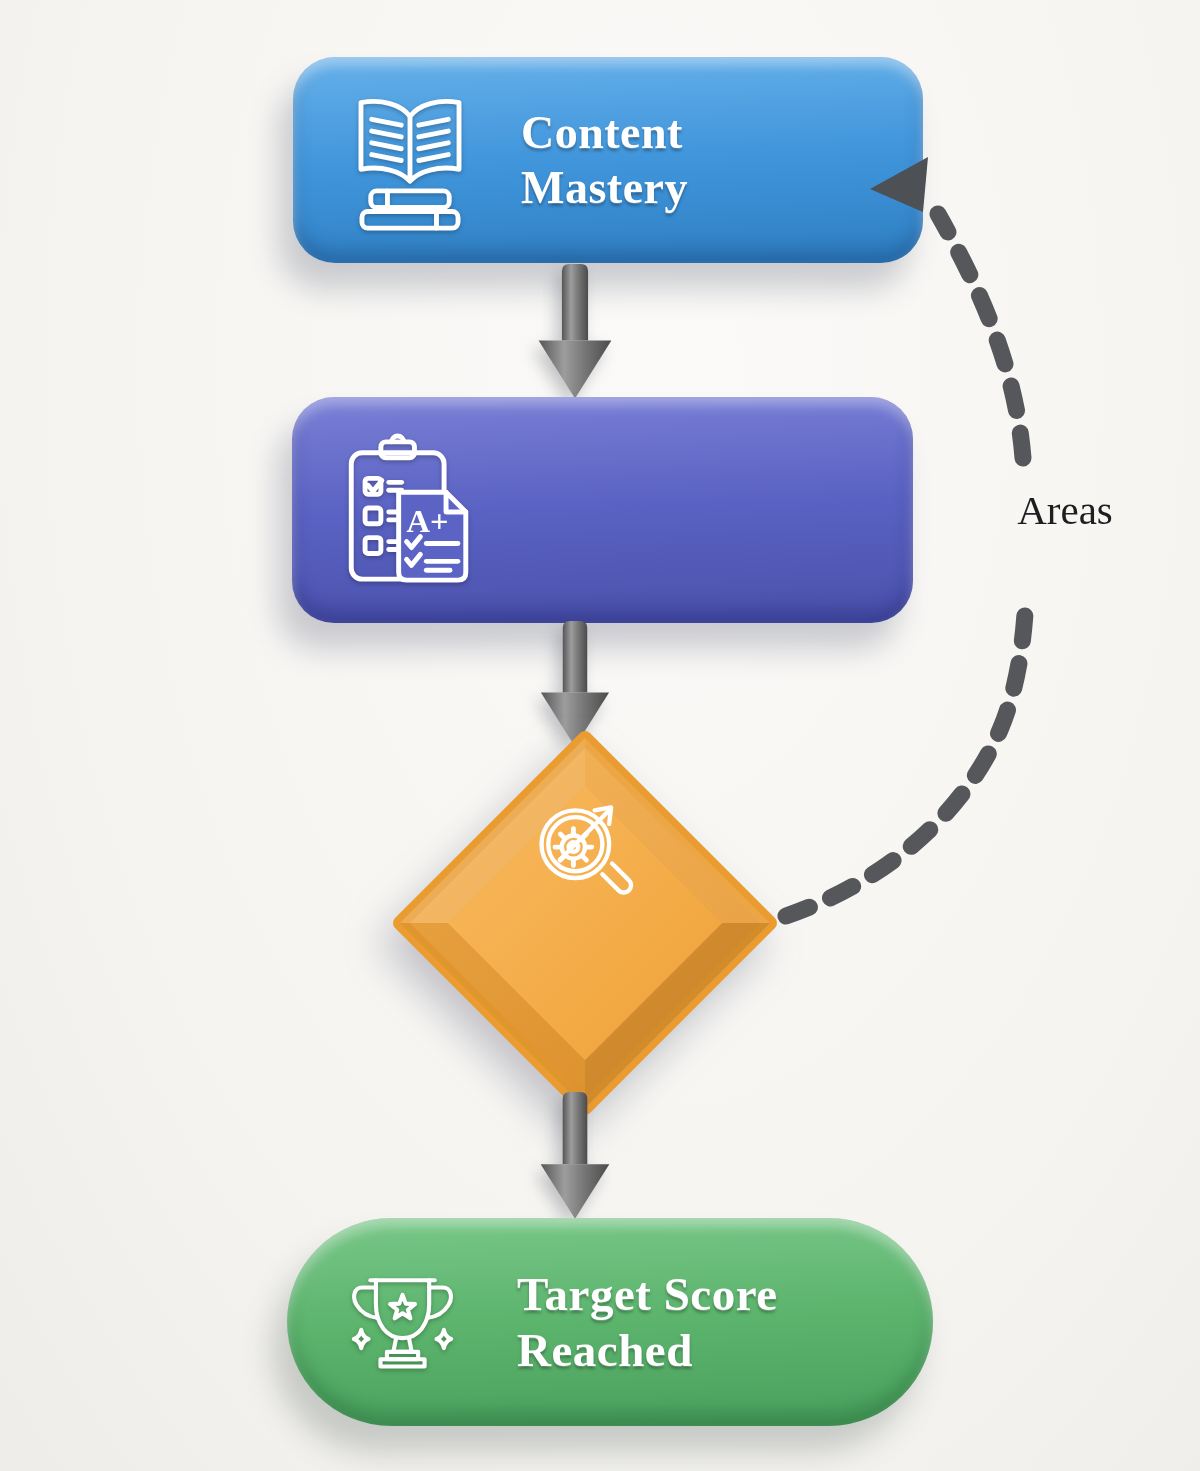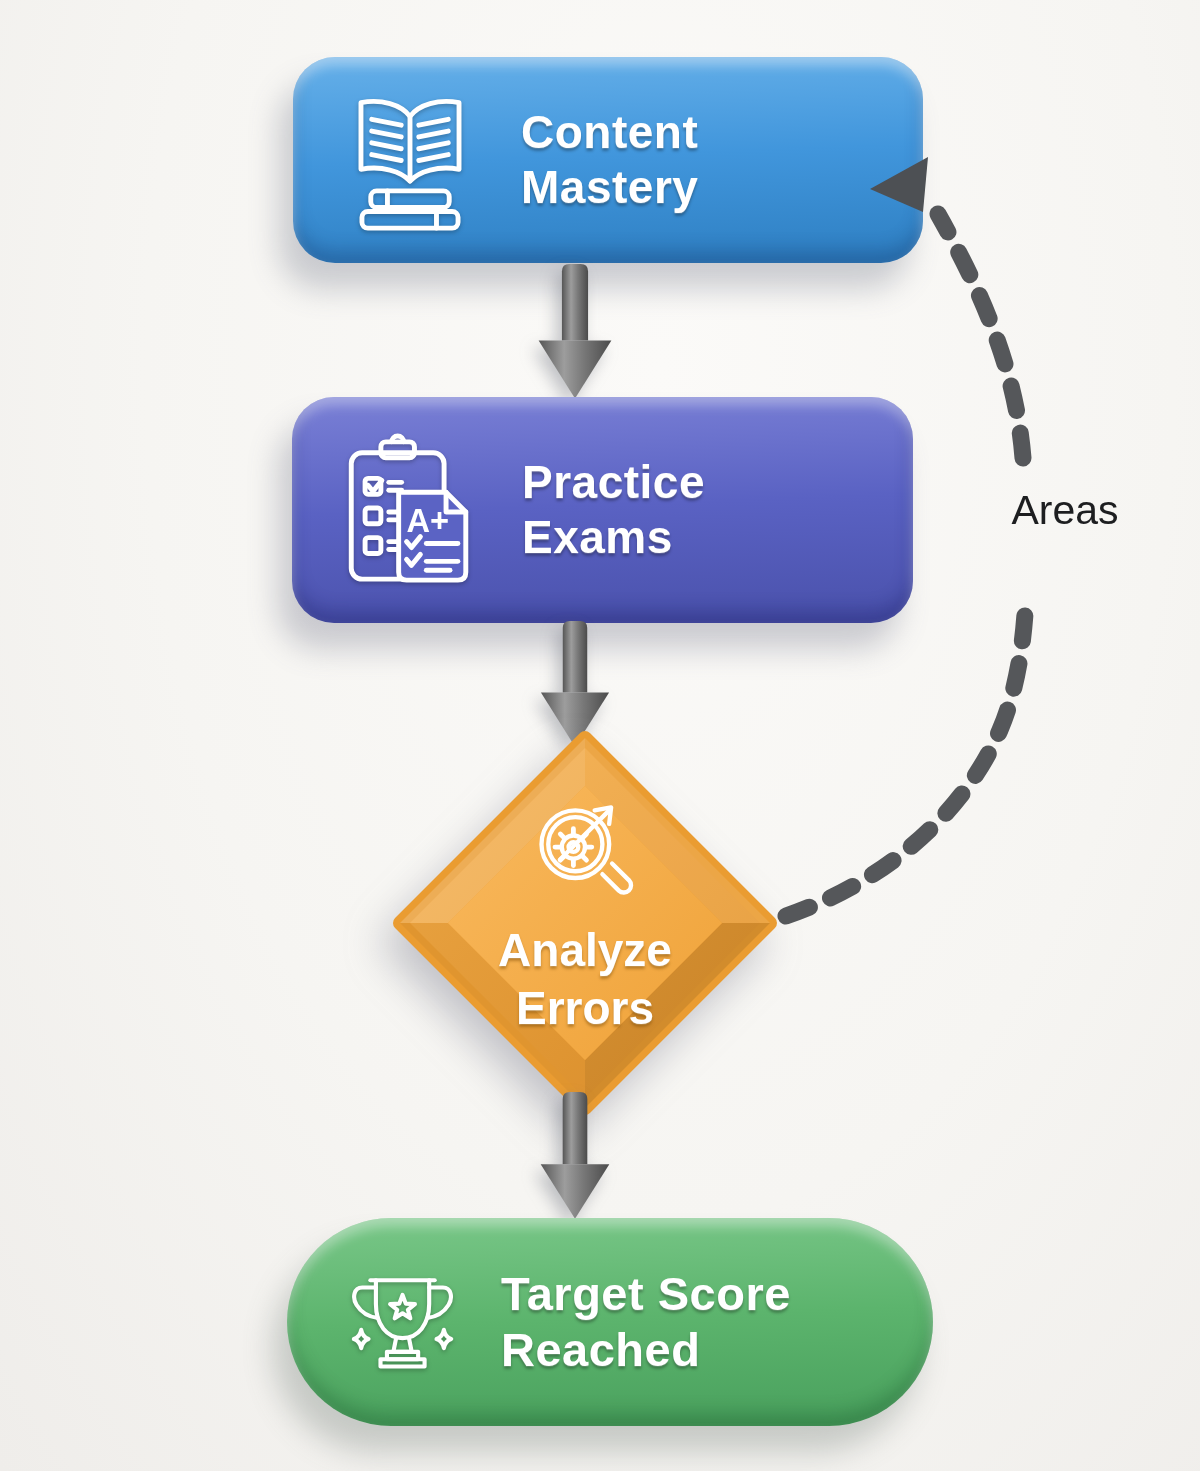--- a/index.html
+++ b/index.html
@@ -1,19 +1,19 @@
 <!DOCTYPE html>
 <html><head>
 <meta charset="utf-8">
 <style>
   html,body{margin:0;padding:0;background:#ffffff;}
   .canvas{
     position:relative;width:1200px;height:1471px;overflow:hidden;
     background:radial-gradient(ellipse at 55% 25%, #fbfaf8 0%, #f6f5f2 55%, #efedea 100%);
-    font-family:Liberation Sans, sans-serif;
+    font-family:Liberation Serif, serif;
   }
   .node{
     position:absolute;display:flex;align-items:center;color:#fff;
   }
   .node .label{
     font-weight:700;font-size:46px;line-height:1.2;letter-spacing:.5px;
     text-shadow:0 3px 3px rgba(0,0,0,.30), 0 1px 0 rgba(255,255,255,.25);
   }
   .node .icon-wrap{flex:0 0 auto;display:flex;align-items:center;justify-content:center;
     filter:drop-shadow(0 2px 2px rgba(0,0,0,.25));}
@@ -29,21 +29,21 @@
     background:linear-gradient(178deg,#7a80d6 0%,#5a62c3 48%,#4a51ab 100%);
     box-shadow:inset 0 8px 12px rgba(255,255,255,.35), inset 0 -12px 18px rgba(15,20,90,.30),
                -14px 26px 30px rgba(96,100,124,.30);
     padding-left:44px;gap:36px;
   }
   .node-green{
     left:287px;top:1218px;width:592px;height:208px;border-radius:104px;
     background:linear-gradient(178deg,#79c788 0%,#5cb46d 48%,#49a05d 100%);
     box-shadow:inset 0 8px 12px rgba(255,255,255,.40), inset 0 -12px 18px rgba(10,70,30,.28),
                -14px 26px 30px rgba(96,110,104,.30);
-    padding-left:54px;gap:36px;
+    padding-left:54px;gap:52px;
   }
   .node-blue .label{max-width:270px;}
   .node-purple .label{max-width:270px;}
   .node-green .label{max-width:345px;font-size:47px;}
   .diamond-svg{position:absolute;left:392px;top:730px;width:386px;height:386px;
     filter:drop-shadow(-12px 20px 20px rgba(96,100,120,.35));}
   .diamond-content{
     position:absolute;left:415px;top:792px;width:340px;display:flex;flex-direction:column;
     align-items:center;gap:10px;color:#fff;text-align:center;
   }
@@ -130,21 +130,20 @@
         <path d="M60 62 H108 L128 82 V143 Q128 151 120 151 H68 Q60 151 60 143 Z" fill="#5b63c4"></path>
         <path d="M108 62 V82 H128"></path>
         <text x="68" y="102" font-size="33" font-weight="bold" fill="#fff" stroke="none">A+</text>
         <path d="M68 112 l5 6 l9 -11"></path>
           <path d="M88 114 h32"></path>
         <path d="M68 130 l5 6 l9 -11"></path>
           <path d="M88 132 h32"></path>
           <path d="M88 141 h24"></path>
       </svg>
     </div>
-    <div class="label">Practice Exams</div>
   </div>
 
   <svg class="flow-arrow arrow-2" viewBox="0 0 96 150">
     <path d="M34 8 Q34 0 42 0 H54 Q62 0 62 8 V82 H34 Z" fill="url(#gArr)"></path>
     <polygon points="9,82 87,82 48,144" fill="url(#gArr)"></polygon>
   </svg>
 
   <svg class="diamond-svg" viewBox="0 0 386 386">
     <polygon points="193,8 378,193 193,378 8,193" fill="url(#gOrange)" stroke="#ea9c31" stroke-width="14" stroke-linejoin="round"></polygon>
     <polygon points="193,8 378,193 330,193 193,56" fill="rgba(255,255,255,0.10)"></polygon>
@@ -168,21 +167,20 @@
           <path d="M35 57 h-6"></path>
             <path d="M39 48 l-4.5 -4.5"></path>
             <path d="M48 44 v-6"></path>
             <path d="M57 48 l4.5 -4.5"></path>
         </g>
         <path d="M34 70 L86 18"></path>
         <path d="M70 19 L87 16 L85 33"></path>
         <path d="M78 85 L95 102 a7.5 7.5 0 0 0 10.6 -10.6 L88 74"></path>
       </svg>
     </div>
-    <div class="label">Analyze Errors</div>
   </div>
 
   <svg class="flow-arrow arrow-3" viewBox="0 0 96 150">
     <path d="M34 8 Q34 0 42 0 H54 Q62 0 62 8 V82 H34 Z" fill="url(#gArr)"></path>
     <polygon points="9,82 87,82 48,144" fill="url(#gArr)"></polygon>
   </svg>
 
   <div class="node node-green">
     <div class="icon-wrap">
       <svg width="124" height="124" viewBox="0 0 135 135" fill="none" stroke="#fff" stroke-width="4.5" stroke-linecap="round" stroke-linejoin="round">

